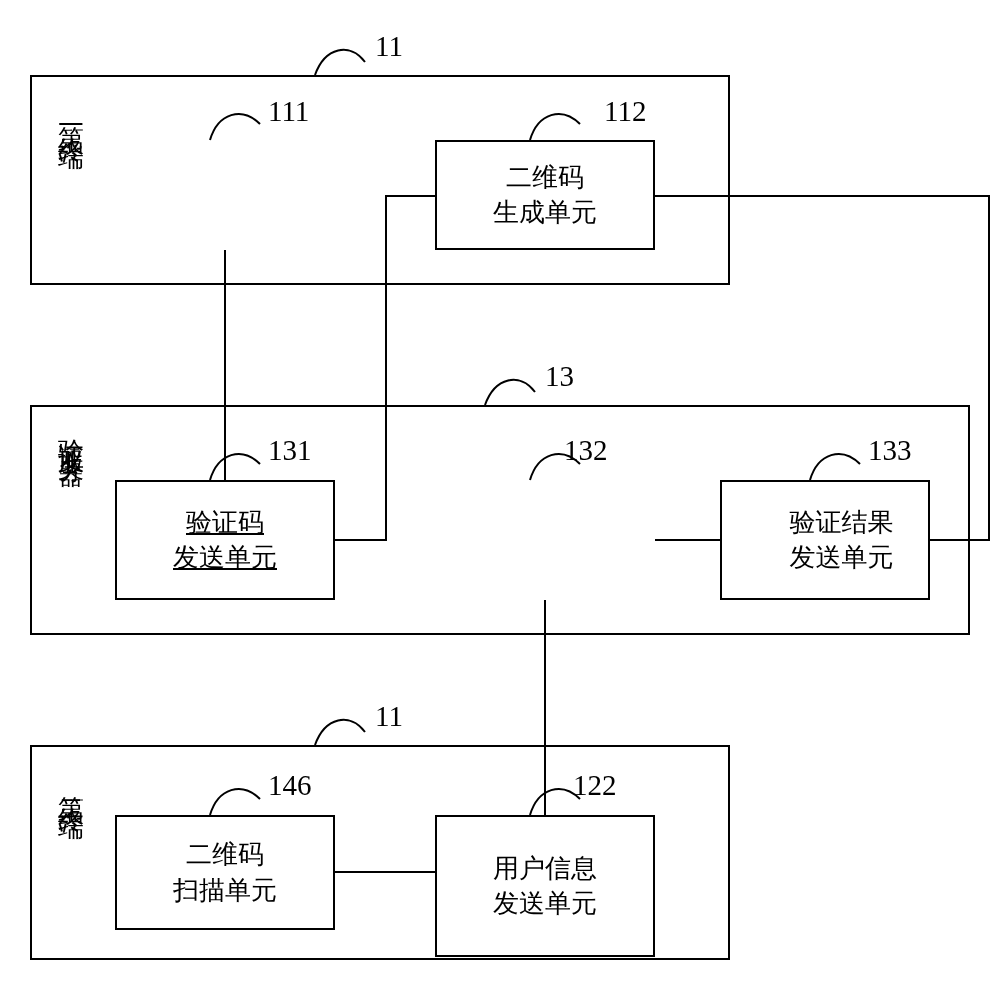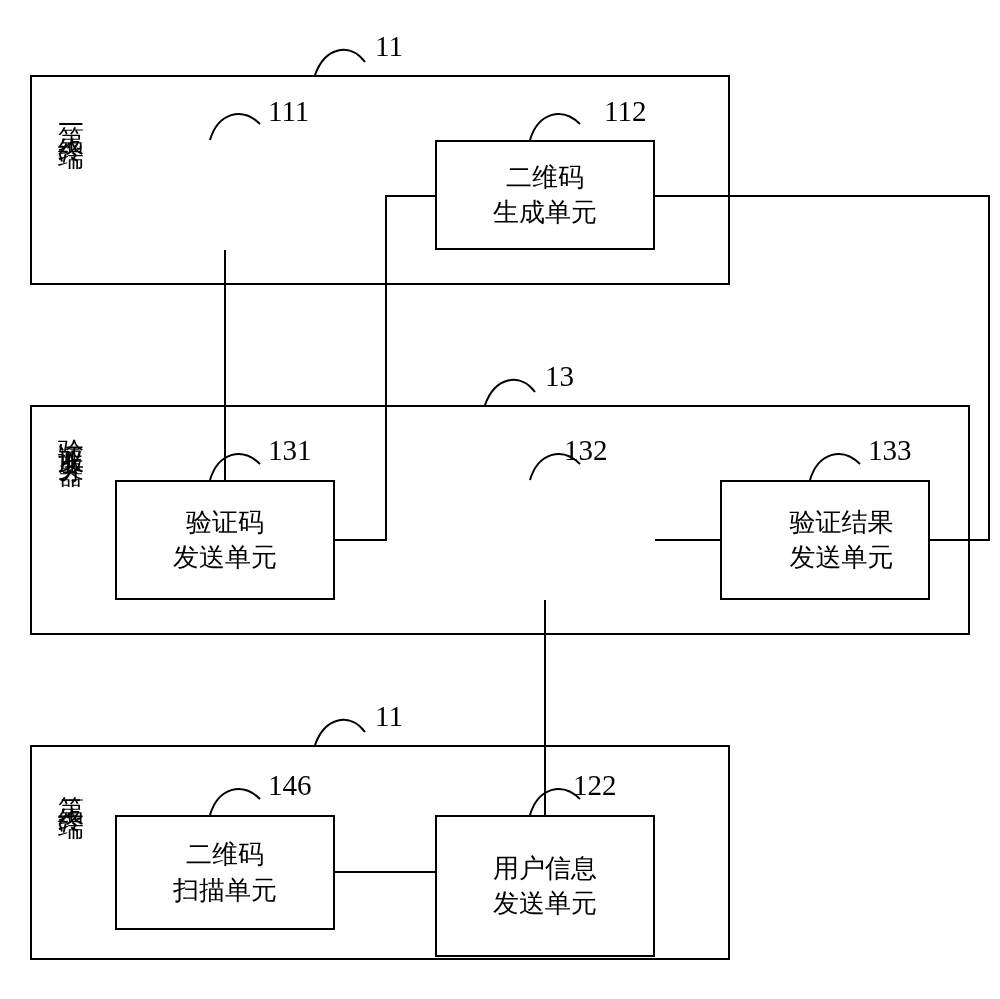--- a/index.html
+++ b/index.html
@@ -84,21 +84,21 @@
 
   <div class="box" style="left:30px; top:405px; width:940px; height:230px;"></div>
   <div class="vlabel" style="left:52px; top:418px;">验证服务器</div>
 
   <svg class="hook" style="left:485px; top:362px;" width="60" height="55">
     <path d="M0,43 C10,15 35,10 50,30" fill="none" stroke="#000" stroke-width="2"></path>
   </svg>
   <div class="ref" style="left:545px; top:360px;">13</div>
 
   <div class="box" style="left:115px; top:480px; width:220px; height:120px;">
-    <div class="innerlabel" style="white-space:pre-line;">验证码
+    <div class="innerlabel" style="white-space:pre-line;text-decoration:underline;">验证码
 发送单元</div>
   </div>
   <svg class="hook" style="left:210px; top:438px;" width="60" height="55">
     <path d="M0,42 C8,15 32,8 50,26" fill="none" stroke="#000" stroke-width="2"></path>
   </svg>
   <div class="ref" style="left:268px; top:434px;">131</div>
 
   <svg class="hook" style="left:530px; top:438px;" width="60" height="55">
     <path d="M0,42 C8,15 32,8 50,26" fill="none" stroke="#000" stroke-width="2"></path>
   </svg>

